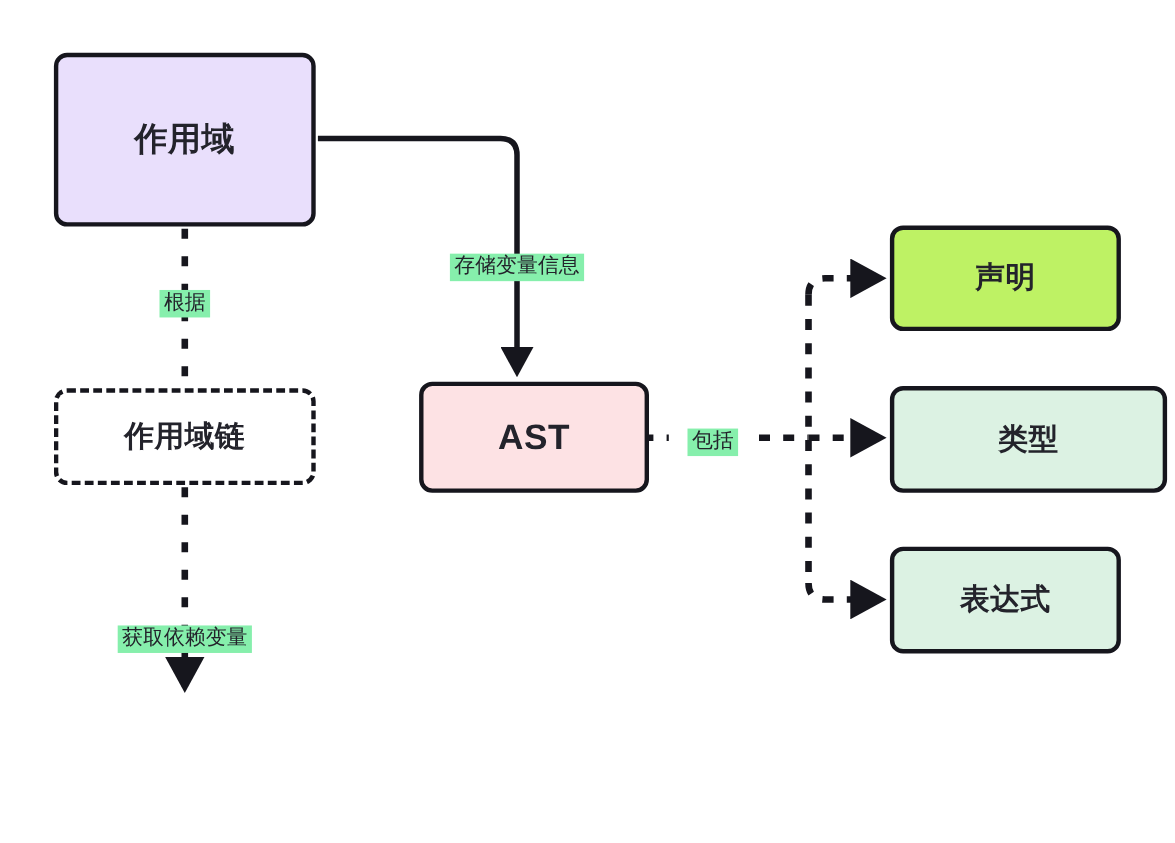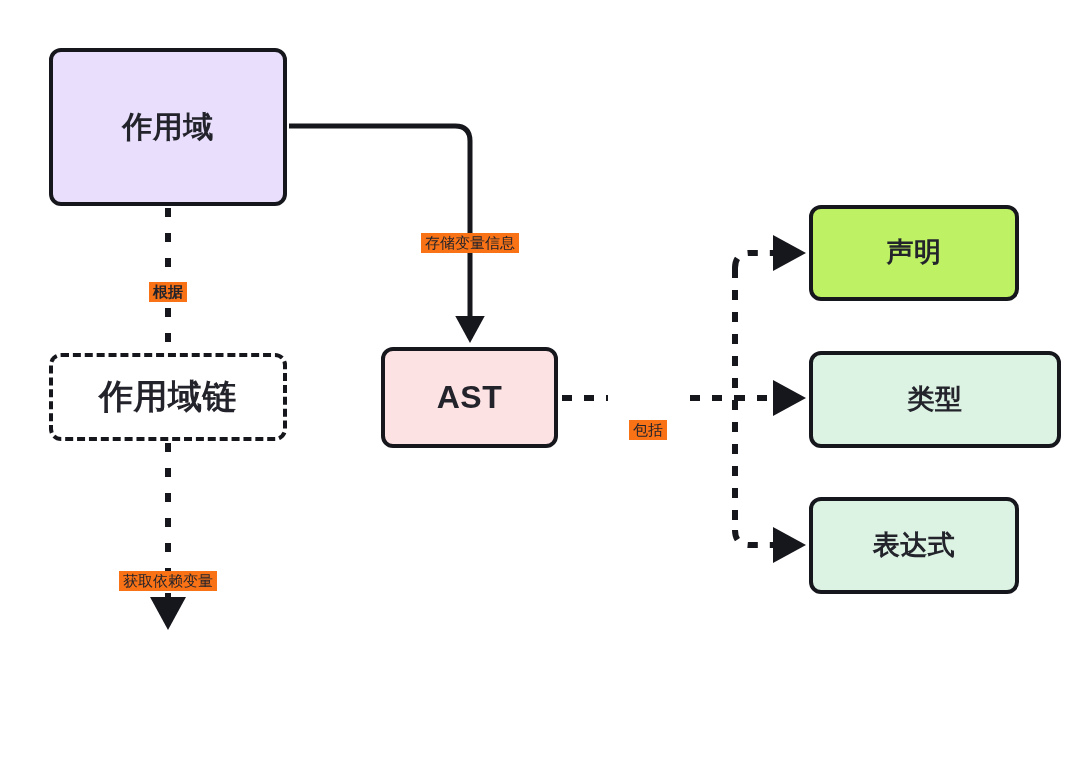--- a/index.html
+++ b/index.html
@@ -46,24 +46,24 @@
     white-space: nowrap;
   }
   .node.solid-border { border-style: solid; }
   .node.dashed-border { border-style: dashed; border-width: 4px; }
   .node.bold-label .node-label { font-weight: bold; }
   .node.normal-label .node-label { font-weight: normal; }
 
   .edge-label {
     position: absolute;
     color: #23232b;
-    font-size: 15px;
+    font-size: 19px;
     font-weight: normal;
     white-space: nowrap;
-    background: #f97316;
+    background: #86efac;
     padding: 1px 4px;
     line-height: 1.2;
   }
 </style>
 </head>
 <body>
 
 <div id="diagram-root">
 
   <svg id="edge-layer" viewBox="0 0 1068 766" width="1068" height="766" xmlns="http://www.w3.org/2000/svg">
@@ -92,50 +92,50 @@
 
     <path d="M 735 398 L 800 398" fill="none" stroke="#16161d" stroke-width="6" stroke-dasharray="10 12" stroke-linecap="butt" marker-end="url(#arrow-dashed)"></path>
 
     <path d="M 735 530 Q 735 545 750 545 L 800 545" fill="none" stroke="#16161d" stroke-width="6" stroke-dasharray="10 12" stroke-linecap="butt" marker-end="url(#arrow-dashed)"></path>
   </svg>
 
   <div class="node solid-border bold-label" id="node-scope" style="left:49px; top:48px; width:238px; height:158px; background:#E9DFFC; font-size:30px;">
     <span class="node-label">作用域</span>
   </div>
 
-  <div class="node dashed-border bold-label" id="node-scope-chain" style="left:49px; top:353px; width:238px; height:88px; background:#ffffff; font-size:34px;">
+  <div class="node dashed-border bold-label" id="node-scope-chain" style="left:49px; top:353px; width:238px; height:88px; background:#ffffff; font-size:27px;">
     <span class="node-label">作用域链</span>
   </div>
 
 
-  <div class="node solid-border bold-label" id="node-ast" style="left:381px; top:347px; width:177px; height:101px; background:#FDE2E4; font-size:32px;">
+  <div class="node solid-border bold-label" id="node-ast" style="left:381px; top:347px; width:209px; height:101px; background:#FDE2E4; font-size:32px;">
     <span class="node-label">AST</span>
   </div>
 
   <div class="node solid-border bold-label" id="node-declaration" style="left:809px; top:205px; width:210px; height:96px; background:#bef264; font-size:27px;">
     <span class="node-label">声明</span>
   </div>
 
   <div class="node solid-border bold-label" id="node-type" style="left:809px; top:351px; width:252px; height:97px; background:#DCF2E3; font-size:27px;">
     <span class="node-label">类型</span>
   </div>
 
   <div class="node solid-border bold-label" id="node-expression" style="left:809px; top:497px; width:210px; height:97px; background:#DCF2E3; font-size:27px;">
     <span class="node-label">表达式</span>
   </div>
 
   <div class="edge-label" style="left:470px; top:243px; transform:translate(-50%,-50%);">
     <span>存储变量信息</span>
   </div>
 
-  <div class="edge-label" style="left:168px; top:292px; transform:translate(-50%,-50%);font-weight:bold;">
+  <div class="edge-label" style="left:168px; top:276px; transform:translate(-50%,-50%);">
     <span>根据</span>
   </div>
 
   <div class="edge-label" style="left:168px; top:533px; transform:translate(-50%,-50%);margin-top:48px;">
     <span>获取依赖变量</span>
   </div>
 
-  <div class="edge-label" style="left:648px; top:402px; transform:translate(-50%,-50%);margin-top:28px;">
+  <div class="edge-label" style="left:648px; top:402px; transform:translate(-50%,-50%);">
     <span>包括</span>
   </div>
 
 </div>
 
 </body></html>

